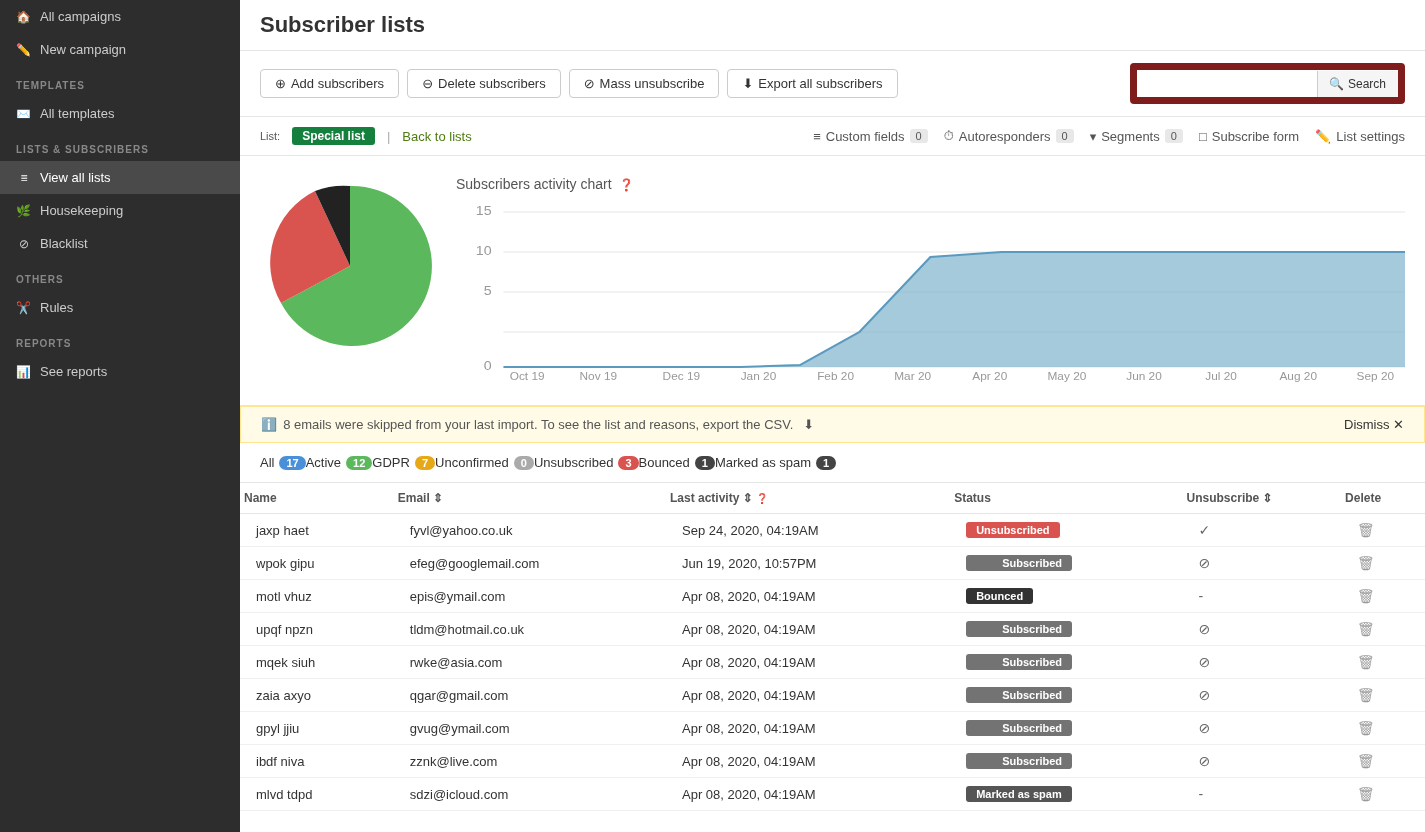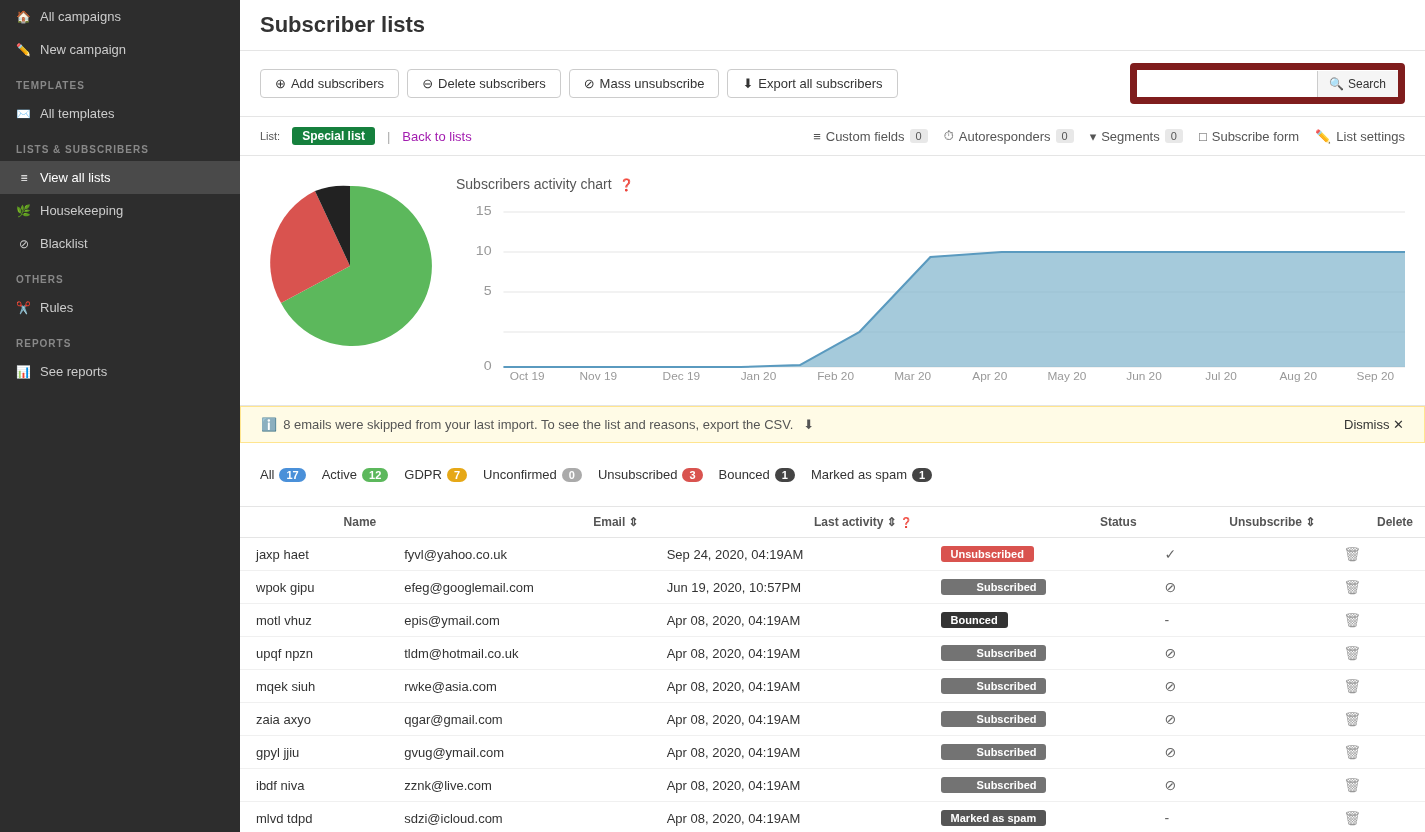--- a/index.html
+++ b/index.html
@@ -23,50 +23,50 @@
     #action-bar { display: flex; align-items: center; gap: 8px; padding: 12px 20px; border-bottom: 1px solid #e5e5e5; flex-wrap: wrap; }
     .btn { display: inline-flex; align-items: center; gap: 5px; padding: 6px 14px; border: 1px solid #ccc; border-radius: 4px; background: #fff; cursor: pointer; font-size: 13px; color: #333; }
     .search-wrap { margin-left: auto; display: flex; align-items: center; border: 7px solid #7f1d1d; border-radius: 4px; overflow: hidden; }
     .search-wrap input { border: none; outline: none; padding: 6px 10px; font-size: 13px; width: 180px; }
     .search-btn { padding: 6px 12px; background: #f5f5f5; border-left: 1px solid #ccc; cursor: pointer; font-size: 12px; }
 
     
     #list-bar { display: flex; align-items: center; gap: 12px; padding: 10px 20px; border-bottom: 1px solid #e5e5e5; flex-wrap: wrap; }
     .list-label { font-size: 11px; color: #555; }
     .list-badge { background: #15803d; color: #fff; padding: 2px 10px; border-radius: 3px; font-size: 12px; font-weight: 600; }
-    .list-link { color: #a21caf; font-size: 13px; text-decoration: none; cursor: pointer; }
+    .list-link { color: #4d7c0f; font-size: 13px; text-decoration: none; cursor: pointer; }
     .list-meta { margin-left: auto; display: flex; align-items: center; gap: 16px; }
     .list-meta-item { display: flex; align-items: center; gap: 5px; color: #555; font-size: 13px; cursor: pointer; }
     .list-meta-item .count-badge { background: #e8e8e8; border-radius: 3px; padding: 1px 6px; font-size: 11px; }
 
     
     #chart-area { display: flex; align-items: flex-start; padding: 20px; gap: 16px; border-bottom: 1px solid #e5e5e5; }
     #pie-chart { width: 180px; height: 180px; flex-shrink: 0; }
     #line-chart-wrap { flex: 1; }
     .chart-title { font-size: 14px; color: #555; margin-bottom: 10px; }
 
     
     #alert-bar { background: #fffbe6; border: 1px solid #ffe58f; padding: 10px 20px; display: flex; align-items: center; justify-content: space-between; font-size: 13px; color: #555; }
     .alert-text { display: flex; align-items: center; gap: 6px; }
     .dismiss-btn { cursor: pointer; color: #333; font-size: 13px; }
 
     
-    #filter-tabs { display: flex; align-items: center; gap: 16px; padding: 20px 20px; border-bottom: 1px solid #e5e5e5; flex-wrap: wrap; }
+    #filter-tabs { display: flex; align-items: center; padding: 8px 20px; border-bottom: 1px solid #e5e5e5; flex-wrap: wrap; }
     .filter-tab { display: flex; align-items: center; gap: 5px; cursor: pointer; font-size: 13px; color: #333; padding: 4px 0; }
     .filter-tab .tab-count { border-radius: 10px; padding: 1px 7px; font-size: 11px; font-weight: 700; color: #fff; }
     .tab-count.blue { background: #4a90d9; }
     .tab-count.green { background: #5cb85c; }
     .tab-count.gold { background: #e6a817; }
     .tab-count.gray { background: #aaa; }
     .tab-count.red { background: #d9534f; }
     .tab-count.dark { background: #444; }
 
     
     #data-table { width: 100%; border-collapse: collapse; }
-    #data-table thead th { text-align: right; padding: 8px 12px; font-size: 12px; font-weight: 600; color: #555; border-bottom: 1px solid #e5e5e5; }
+    #data-table thead th { text-align: left; padding: 8px 4px; font-size: 12px; font-weight: 600; color: #555; border-bottom: 1px solid #e5e5e5; }
     #data-table tbody td { padding: 8px 16px; border-bottom: 1px solid #f0f0f0; font-size: 13px; color: #333; vertical-align: middle; }
     .status-badge { display: inline-block; padding: 2px 10px; border-radius: 3px; font-size: 11px; font-weight: 600; color: #fff; }
     .status-subscribed { background: #737373; padding-left: 36px; }
     .status-unsubscribed { background: #d9534f; }
     .status-bounced { background: #333; }
     .status-spam { background: #555; }
     .unsubscribe-icon { font-size: 14px; color: #666; }
     .delete-icon { font-size: 14px; color: #999; cursor: pointer; }
 
     

